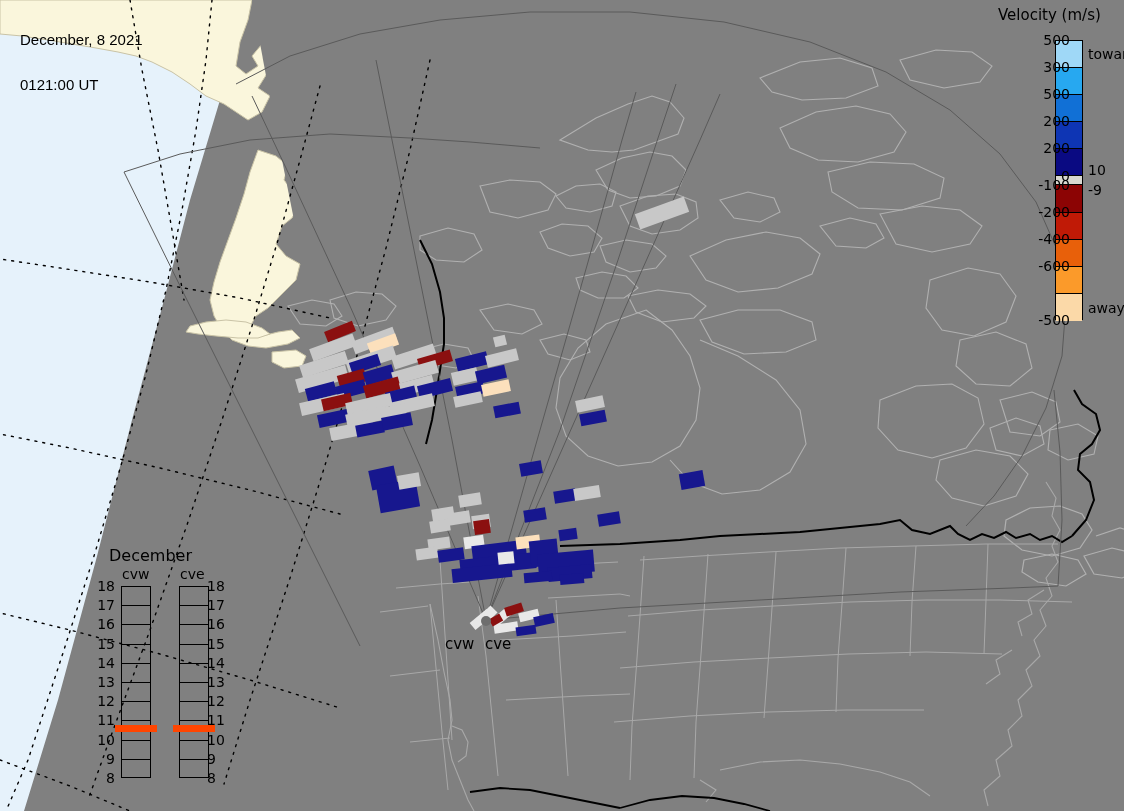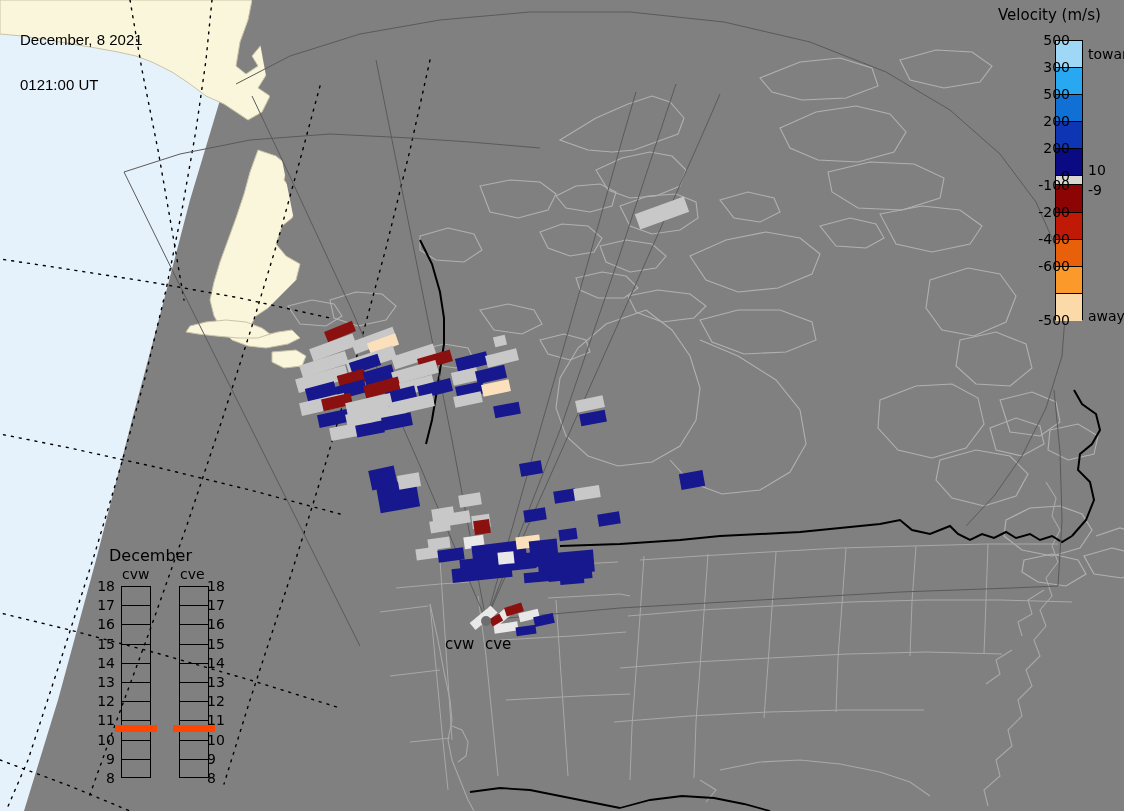--- a/index.html
+++ b/index.html
@@ -362,21 +362,21 @@
         <div class="cb-tick" style="top: 184.5px;">-100</div>
         <div class="cb-tick" style="top: 211.6px;">-200</div>
         <div class="cb-tick" style="top: 238.7px;">-400</div>
         <div class="cb-tick" style="top: 265.8px;">-600</div>
         <div class="cb-tick" style="top: 320px;">-500</div>
       </div>
     <div id="cbar-sides">
         <div class="cb-side" style="top: 54px;">toward</div>
         <div class="cb-side" style="top: 169.5px;">10</div>
         <div class="cb-side" style="top: 189.5px;">-9</div>
-        <div class="cb-side" style="top: 316px;">away</div>
+        <div class="cb-side" style="top: 308px;">away</div>
       </div>
   </div>
 
   <div class="abs" id="freq-wrap">
     <div id="freq-title">December</div>
     <div id="freq-body">
         <div class="freq-head" style="left: 27px;">cvw</div>
         <div class="freq-col" style="left: 26px;">
           <div class="freq-cell" style="height: 19.2px;"></div>
           <div class="freq-cell" style="height: 19.2px;"></div>

